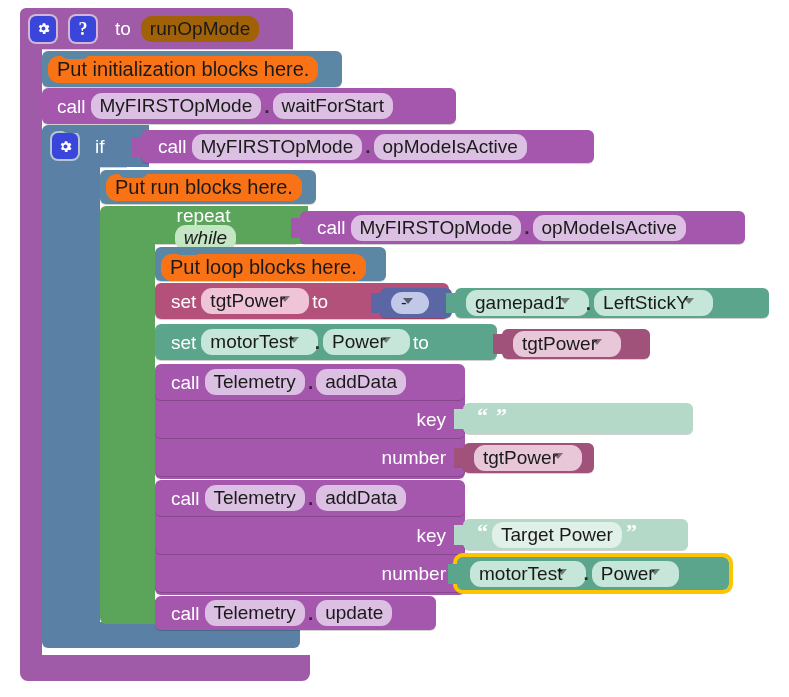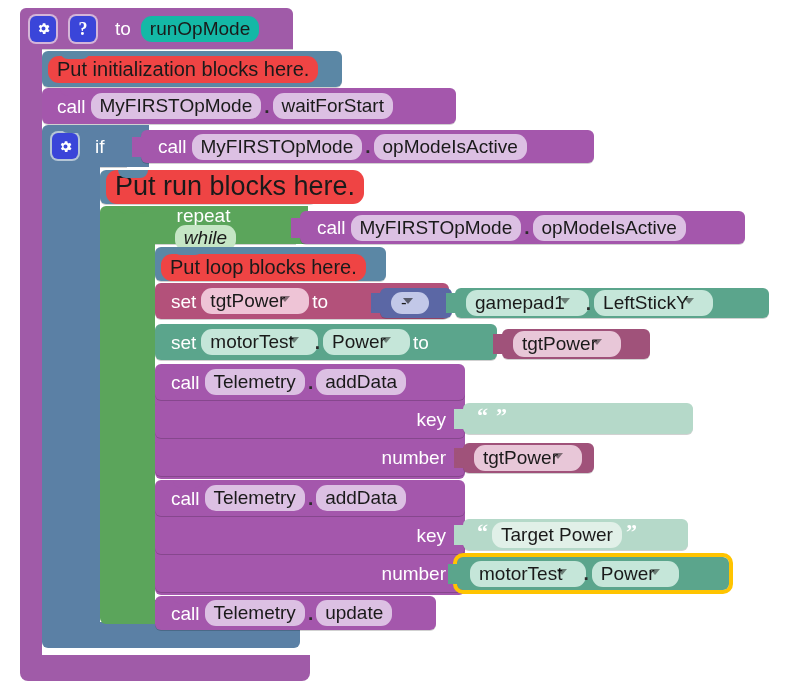--- a/index.html
+++ b/index.html
@@ -53,27 +53,27 @@
 
   
   .fld {
     display: inline-block;
     border-radius: 11px;
     padding: 3px 9px 4px 9px;
     color: #1a1a1a;
     font-size: 19px;
     background: #ffffff;
   }
-  .fld-proc    { background: #14b8a6; }
+  .fld-proc    { background: #a16207; }
   .fld-call    { background: #dcc0e3; }
   .fld-loop    { background: #c5e6c5; font-style: italic; }
   .fld-setvar  { background: #eec4d6; }
   .fld-getvar  { background: #e8c7d8; }
   .fld-hw      { background: #c5e6d9; }
-  .fld-cmt     { background: #ef4444; }
+  .fld-cmt     { background: #f97316; }
   .fld-text    { background: #e1f0e8; }
   .fld-logic   { background: #c2c8e8; }
 
   .lbl { color: #ffffff; font-size: 19px; padding: 0 5px; }
   .dot { color: #2b2b2b; font-size: 19px; padding: 0 3px; font-weight: bold; }
 
   .caret {
     display: inline-block;
     margin-left: 7px;
     width: 0; height: 0;
@@ -206,21 +206,21 @@
     <span class="fld fld-call">opModeIsActive</span>
   </div>
 
   <div class="blk c-ctrl" style="left:42px; top:167px; width:58px; height:38px; padding-left:11px;">
     <span class="lbl">do</span>
   </div>
   <div class="bar c-ctrl" style="left:42px; top:167px; width:58px; height:463px;"></div>
   <div class="foot c-ctrl" style="left:42px; top:622px; width:258px; height:26px;"></div>
 
   <div class="blk c-cmt" style="left:100px; top:170px; width:216px; height:34px; padding-left:6px;">
-    <span class="fld fld-cmt" style="font-size:27px;">Put run blocks here.</span>
+    <span class="fld fld-cmt" style="font-size:20px;">Put run blocks here.</span>
   </div>
 
   <div class="blk c-loop" style="left:100px; top:206px; width:196px; height:38px; border-radius:6px 0 0 0; padding-left:11px;flex-direction:column;">
     <span class="lbl">repeat</span>
     <span class="fld fld-loop" style="margin-left:4px;">while</span>
     <span class="caret" style="margin-left:-22px; position:relative; left:16px;"></span>
   </div>
   <div class="bar c-loop" style="left:286px; top:206px; width:22px; height:38px;"></div>
 
   <div class="blk c-call" style="left:300px; top:211px; width:445px; height:33px; padding-left:12px; z-index:5;">

